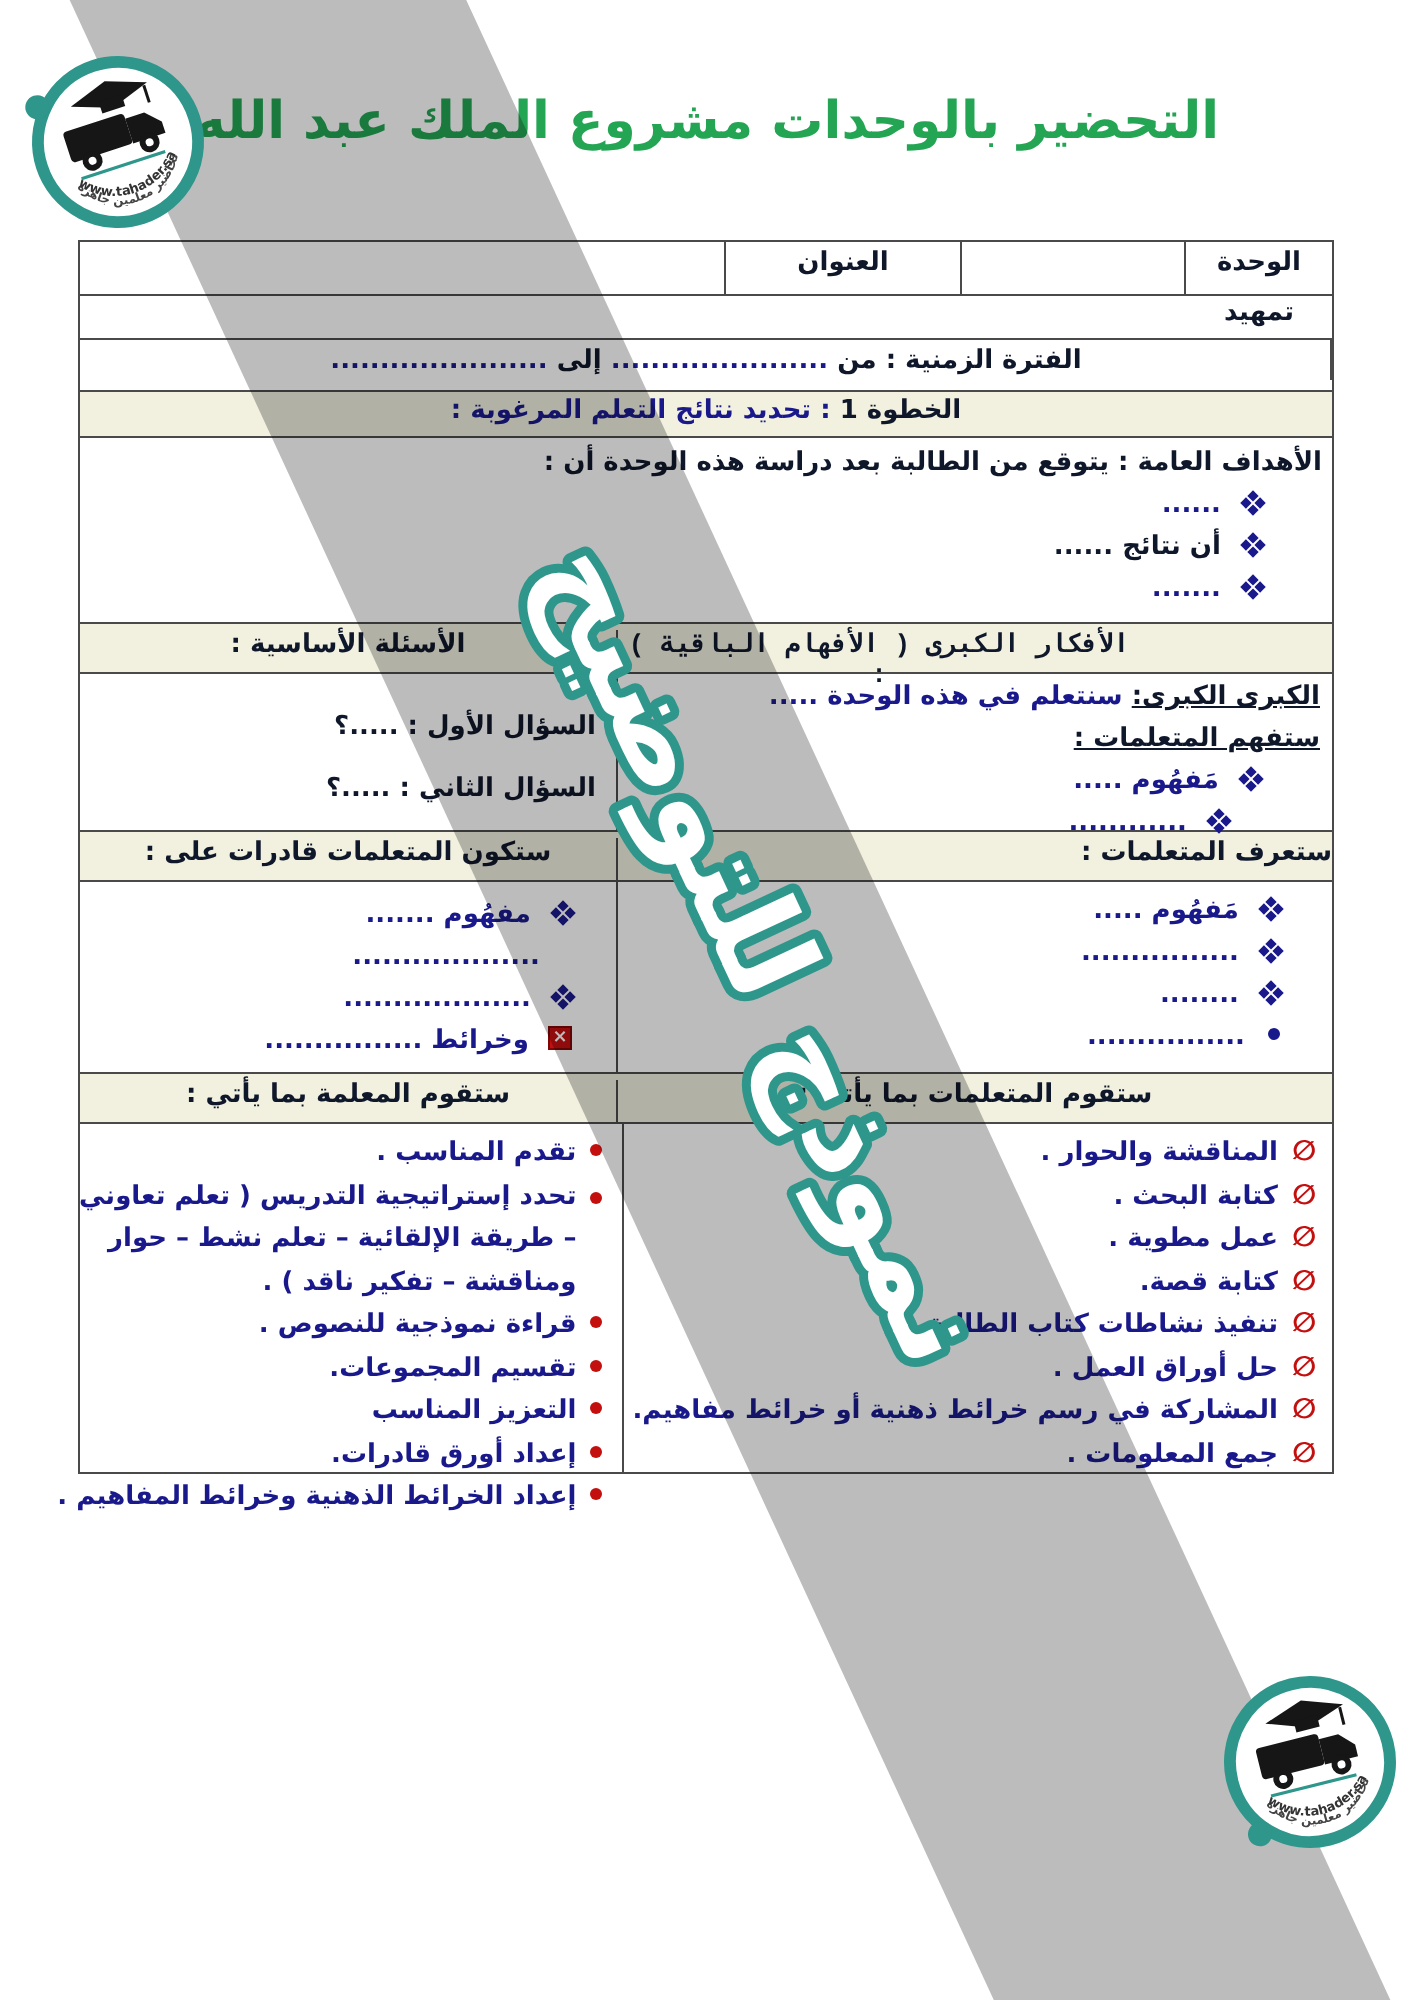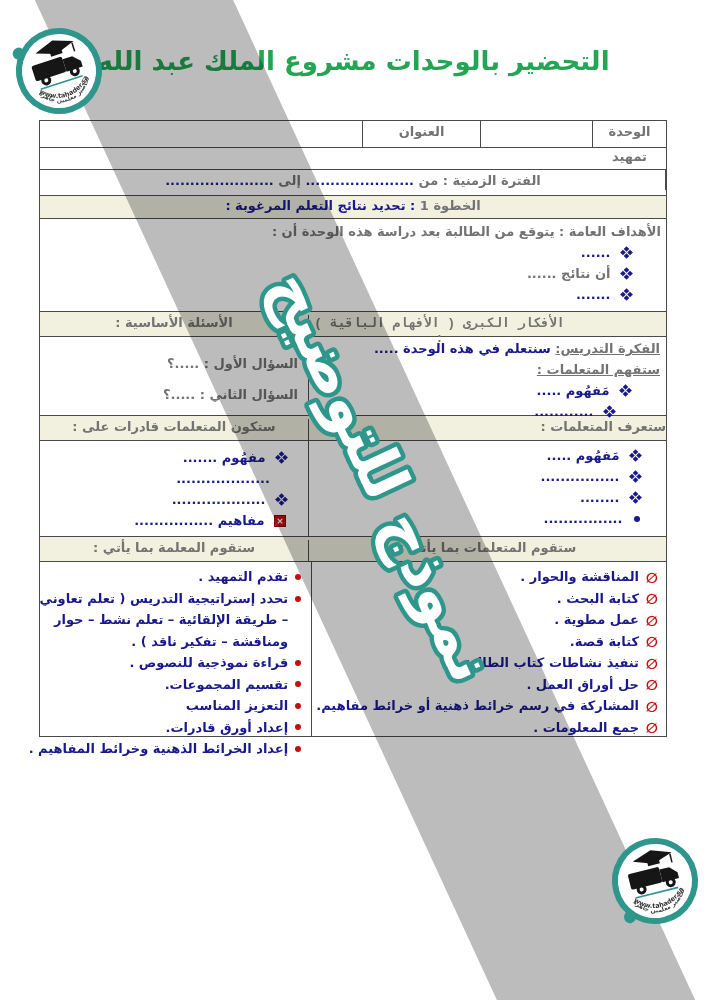--- a/index.html
+++ b/index.html
@@ -2,21 +2,21 @@
 <html lang="ar" dir="rtl"><head>
 <meta charset="utf-8">
 <style>
   * { margin:0; padding:0; box-sizing:border-box; }
   html,body { width:707px; height:1000px; }
   body {
     position:relative; overflow:hidden; background:#ffffff;
     font-family:"DejaVu Sans", sans-serif; font-weight:bold;
     direction:rtl; outline:1px solid #d9d9d9;
   }
-  .t-red  { color:#737373; }
+  .t-red  { color:#0f172a; }
   .t-blue { color:#19198c; }
   .u { text-decoration:underline; }
 
   
   .doc-title {
     position:absolute; top:46px; right:0; left:0;
     text-align:center; font-size:26px; color:#23a553; letter-spacing:0;
   }
 
   
@@ -162,21 +162,21 @@
   </div>
 
   <div class="row rowF cream hdr">
     <div class="cell col-r t-red" style="text-align:center; padding-right:96px;font-family:Liberation Mono, monospace;">الأفكار الكبرى ( الأفهام الباقية ) :</div>
     <div class="cell col-l t-red center">الأسئلة الأساسية :</div>
   </div>
 
   <div class="row rowG">
     <div class="cell col-r" style="padding:1px 6px 0 0;">
       <div class="line">
-        <span class="t-red u">الفكرة التدريس:</span>
+        <span class="t-red u">الكبرى الكبرى:</span>
         <span class="t-blue">سنتعلم في هذه الوحدة .....</span>
       </div>
       <div class="line">
         <span class="t-red u">ستفهم المتعلمات :</span>
       </div>
       <div class="line indent">
         <span class="dmd">
             <i></i>
             <i></i>
             <i></i>
@@ -256,21 +256,21 @@
         <span class="dmd">
             <i></i>
             <i></i>
             <i></i>
             <i></i>
           </span>
         <span class="t-blue">...................</span>
       </div>
       <div class="line">
         <span class="xbox">×</span>
-        <span class="t-blue">مفاهيم ................</span>
+        <span class="t-blue">وخرائط ................</span>
       </div>
     </div>
   </div>
 
   <div class="row rowJ cream hdr">
     <div class="cell col-r t-red center">ستقوم المتعلمات بما يأتي :</div>
     <div class="cell col-l t-red center">ستقوم المعلمة بما يأتي :</div>
   </div>
 
   <div class="row rowK">
@@ -278,21 +278,21 @@
       <div class="line"><span class="noicon">∅</span><span class="t-blue">المناقشة والحوار .</span></div>
       <div class="line"><span class="noicon">∅</span><span class="t-blue">كتابة البحث .</span></div>
       <div class="line"><span class="noicon">∅</span><span class="t-blue">عمل مطوية .</span></div>
       <div class="line"><span class="noicon">∅</span><span class="t-blue">كتابة قصة.</span></div>
       <div class="line"><span class="noicon">∅</span><span class="t-blue">تنفيذ نشاطات كتاب الطالبة .</span></div>
       <div class="line"><span class="noicon">∅</span><span class="t-blue">حل أوراق العمل .</span></div>
       <div class="line"><span class="noicon">∅</span><span class="t-blue">المشاركة في رسم خرائط ذهنية أو خرائط مفاهيم.</span></div>
       <div class="line"><span class="noicon">∅</span><span class="t-blue">جمع المعلومات .</span></div>
     </div>
     <div class="cell col-l list" style="padding:4px 8px 0 4px;">
-      <div class="line"><span class="rdot"></span><span class="t-blue">تقدم التمهيد .</span></div>
+      <div class="line"><span class="rdot"></span><span class="t-blue">تقدم المناسب .</span></div>
       <div class="line flexline">
           <span class="rdot" style="margin-top:8px;"></span>
           <span class="t-blue txt">تحدد إستراتيجية التدريس ( تعلم تعاوني – طريقة الإلقائية – تعلم نشط – حوار ومناقشة – تفكير ناقد ) .</span>
         </div>
       <div class="line"><span class="rdot"></span><span class="t-blue">قراءة نموذجية للنصوص .</span></div>
       <div class="line"><span class="rdot"></span><span class="t-blue">تقسيم المجموعات.</span></div>
       <div class="line"><span class="rdot"></span><span class="t-blue">التعزيز المناسب</span></div>
       <div class="line"><span class="rdot"></span><span class="t-blue">إعداد أورق قادرات.</span></div>
       <div class="line"><span class="rdot"></span><span class="t-blue">إعداد الخرائط الذهنية وخرائط المفاهيم .</span></div>
     </div>

